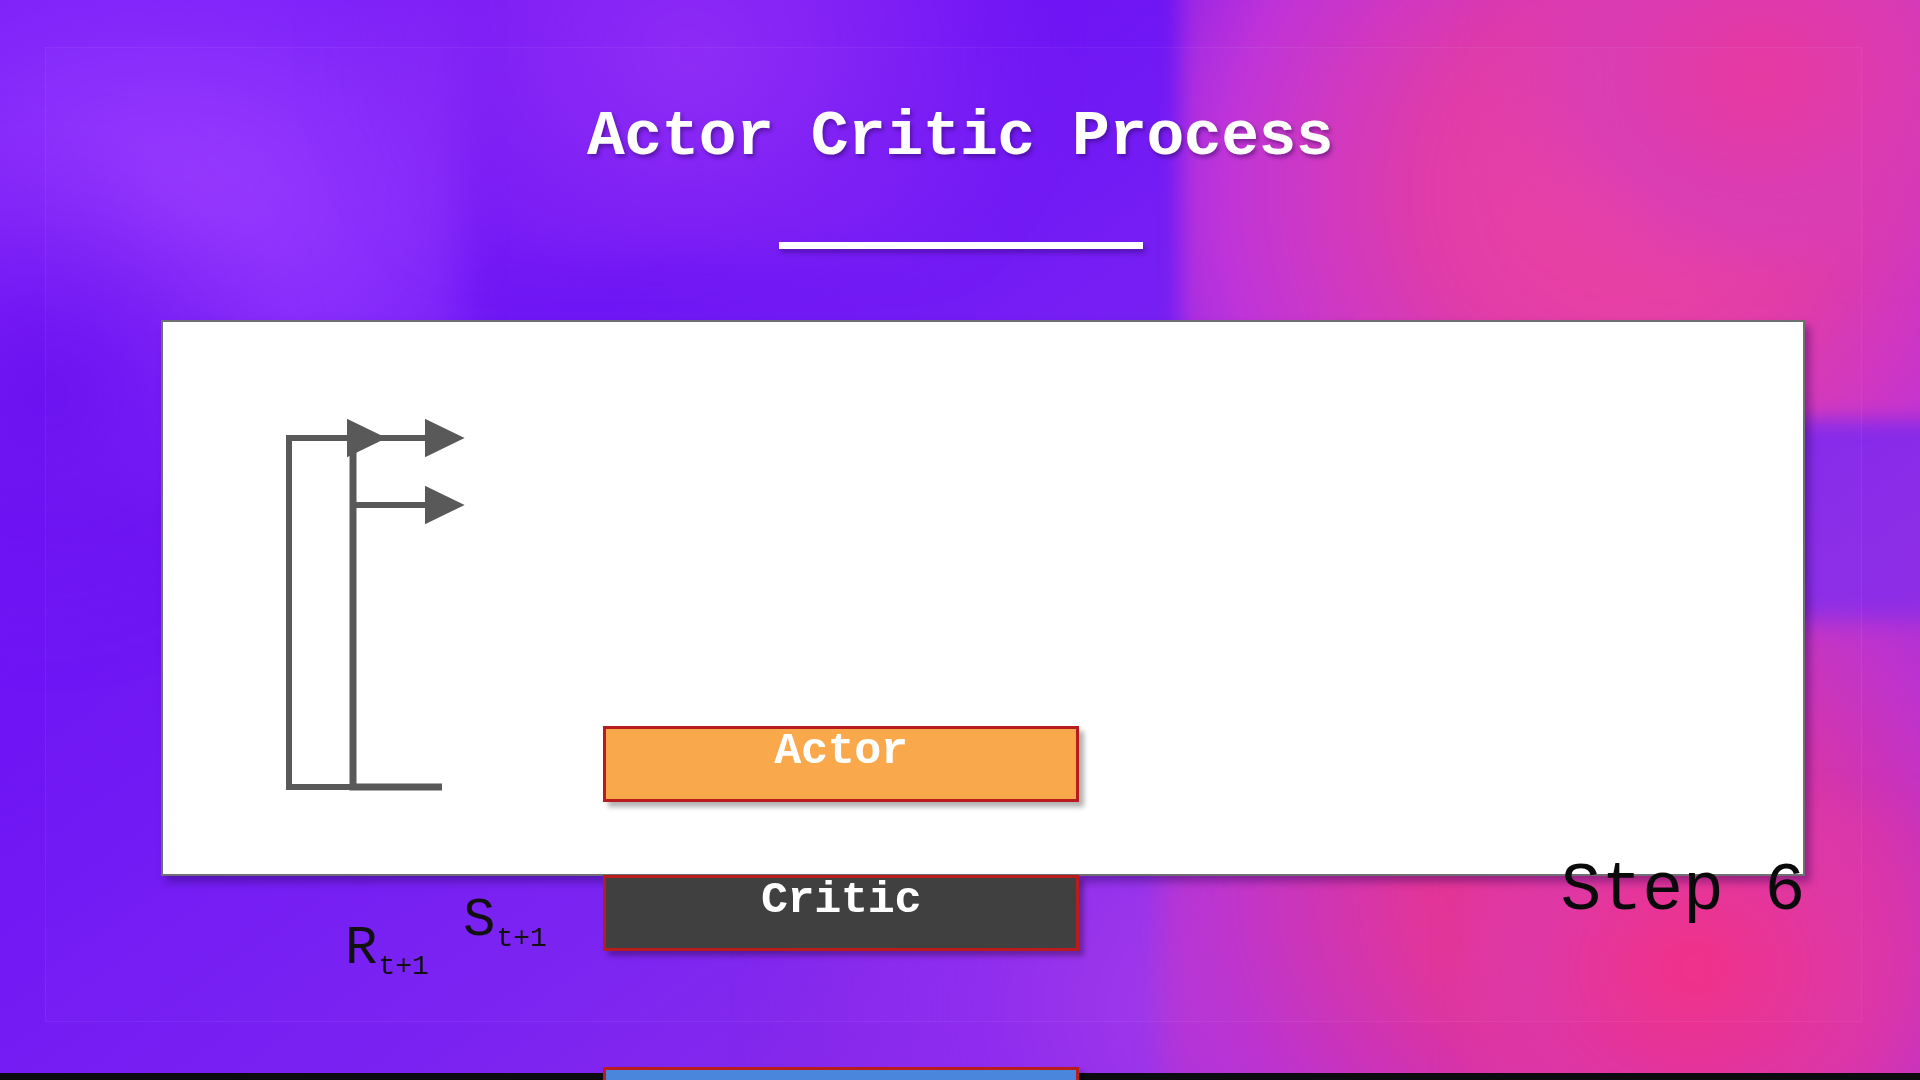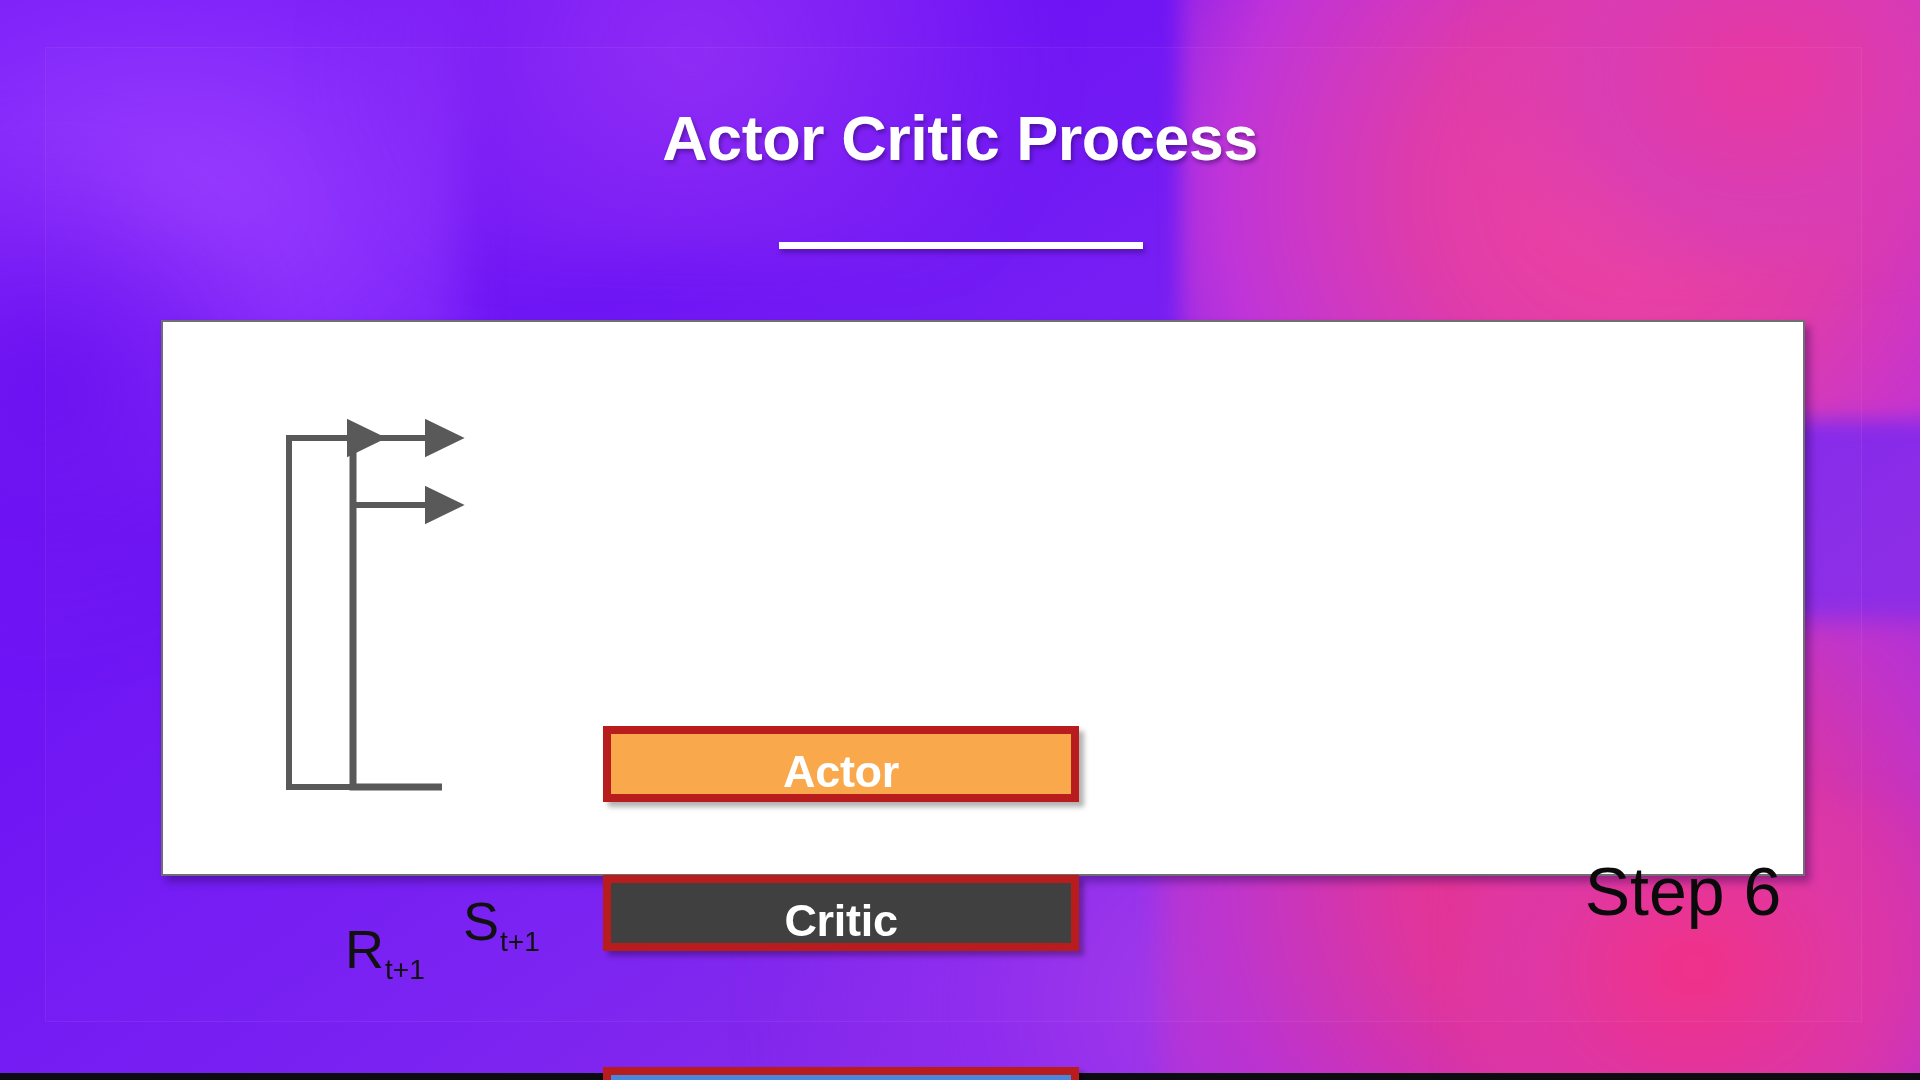--- a/index.html
+++ b/index.html
@@ -75,21 +75,21 @@
     left:45px; top:47px; right:58px; bottom:58px;
     border:1px solid rgba(255,255,255,0.055);
     background:rgba(255,255,255,0.012);
   }
   .bg-bottombar {
     position:absolute; left:0; right:0; bottom:0; height:7px;
     background:#0B0B10;
   }
 
   
-  #slide { position:absolute; inset:0; z-index:2; }
+  #slide { position:absolute; inset:0; z-index:2;font-family:Liberation Mono, monospace; }
 
   .title {
     position:absolute; left:0; right:0; top:102px;
     text-align:center;
     font-size:63px;
     font-weight:bold;
     color:#FFFFFF;
     letter-spacing:-0.5px;
     text-shadow:2px 3px 4px rgba(30,0,70,0.42);
     white-space:nowrap;
@@ -111,23 +111,23 @@
     border:2px solid #6F6F73;
     box-shadow:5px 6px 8px rgba(35,0,80,0.38);
   }
 
   
   .diagram { position:absolute; inset:0; }
   .diagram svg { position:absolute; left:0; top:0; }
 
   .node {
     position:absolute;
-    border:8px solid #b91c1c;
+    border:3px solid #b91c1c;
     box-shadow:5px 5px 5px rgba(0,0,0,0.30);
-    display:flex; align-items:flex-end; justify-content:center;
+    display:flex; align-items:flex-start; justify-content:center;
   }
   .node span {
     color:#FFFFFF;
     font-weight:bold;
     font-size:45px;
     letter-spacing:-0.3px;
     line-height:1;
   }
   #node-actor       { left:440px; top:404px; width:476px; height:76px; background:#F9A94C; }
   #node-critic      { left:440px; top:553px; width:476px; height:76px; background:#404040; }

